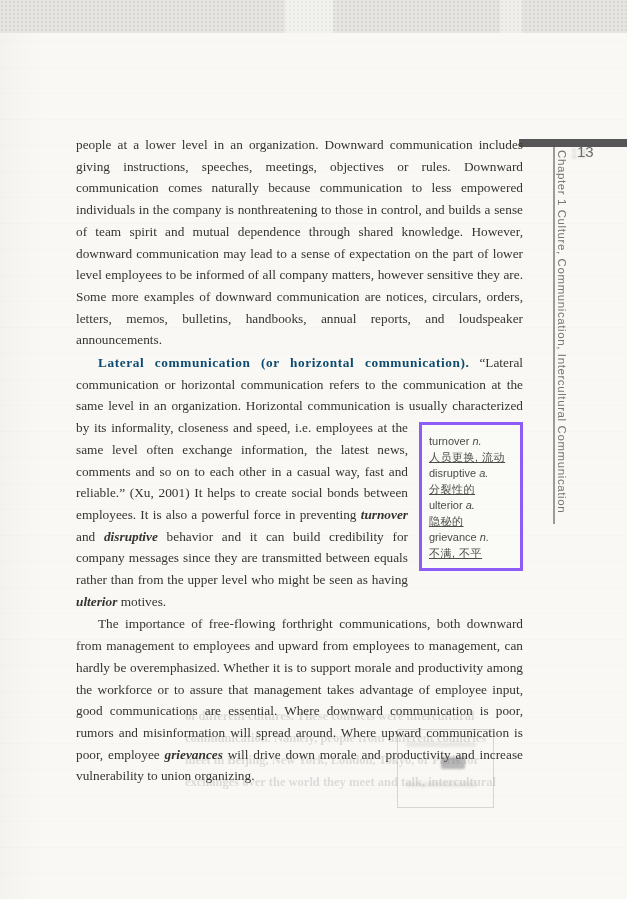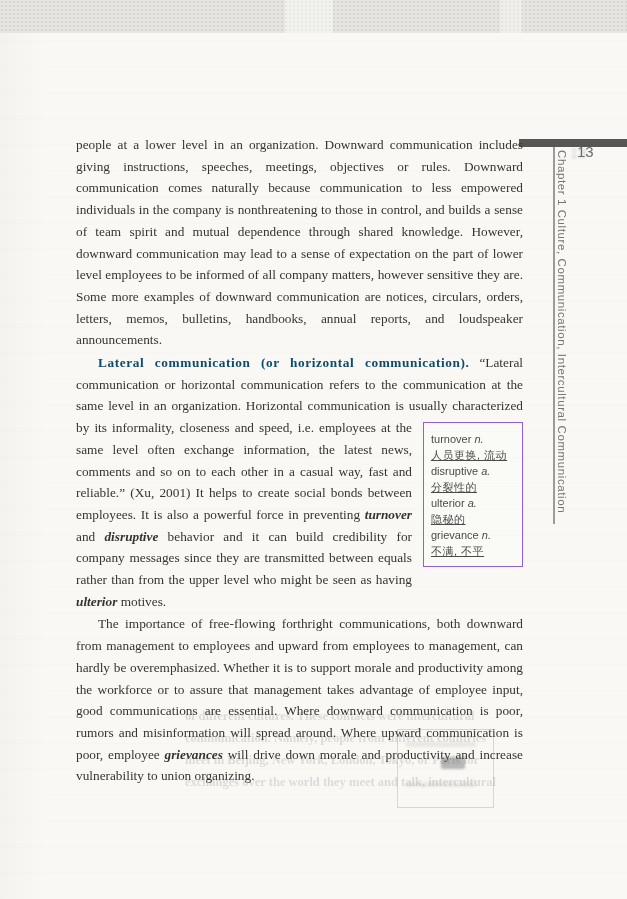--- a/index.html
+++ b/index.html
@@ -32,21 +32,21 @@
     text-align:justify;
   }
   .textcol p{margin:1px;padding:0;}
   .p-indent{text-indent:22px;}
   .h-bold{font-weight:bold;letter-spacing:0.6px;color:#0c4a6e;}
   .bi{font-weight:bold;font-style:italic;}
   
   .vbox{
     display:block;float:right;
     width:84px;margin:5px 0 8px 11px;padding:8px 7px 7px 7px;
-    border:1px solid #8b5cf6;background:rgba(255,255,255,0.25);
+    border:3px solid #8b5cf6;background:rgba(255,255,255,0.25);
     font-family:"Liberation Sans",sans-serif;
     font-size:11px;line-height:16px;color:#4b4b49;
     text-align:left;text-indent:0;
   }
   .v-pos{font-style:italic;}
   .v-cn{letter-spacing:0.5px;text-decoration:underline;}
   
   .topbar{position:absolute;left:519px;top:139px;width:108px;height:8px;background:#565656;}
   .vrule{position:absolute;left:553px;top:147px;width:1.5px;height:377px;background:#9b9b98;}
   .pagenum{

